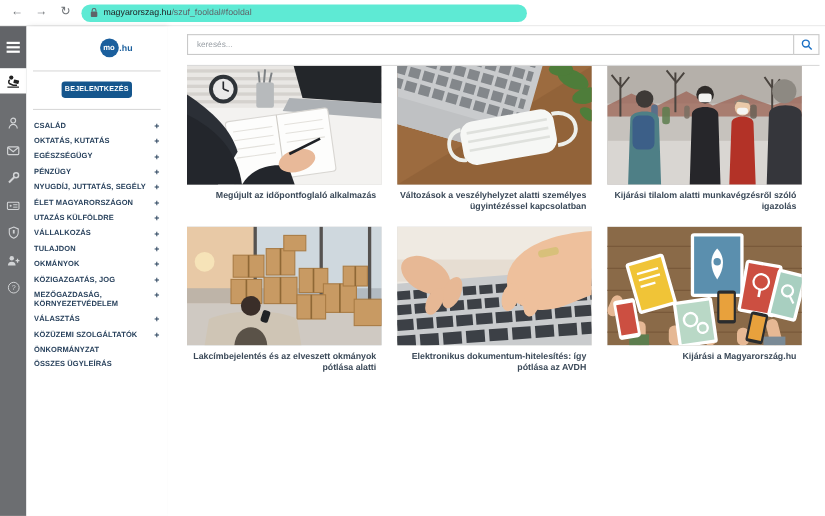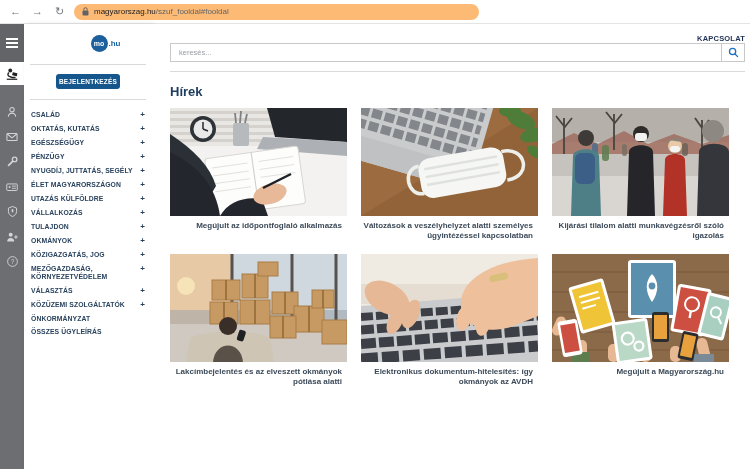--- a/index.html
+++ b/index.html
@@ -4,21 +4,21 @@
 <style>
   * { margin:0; padding:0; box-sizing:border-box; }
   html,body { width:750px; height:469px; font-family:"Liberation Sans", sans-serif; background:#fff; }
   #stage { position:relative; width:750px; height:469px; overflow:hidden; background:#fff; }
 
   
   .chrome { position:absolute; left:0; top:0; width:750px; height:24px; background:#fff;
             border-bottom:1px solid #e4e4e4; display:flex; align-items:center; padding-left:8px; }
   .nav-ico { width:15px; height:15px; color:#6f7377; font-size:11px; line-height:15px;
              text-align:center; margin-right:7px; cursor:pointer; }
-  .omnibox { display:flex; align-items:center; width:405px; height:16px; background:#fdba74;
+  .omnibox { display:flex; align-items:center; width:405px; height:16px; background:#5eead4;
              border-radius:8px; padding:0 8px; }
   .omnibox .lock { margin-right:5px; display:flex; }
   .url { font-size:8px; color:#5f6368; white-space:nowrap; }
   .url .dom { color:#202124; }
 
   
   .rail { position:absolute; left:0; top:24px; width:24px; height:445px; background:#6c6e71; }
   .rail .burger { height:38px; background:#626468; display:flex; flex-direction:column;
                   justify-content:center; align-items:center; gap:2px; cursor:pointer; }
   .rail .burger i { display:block; width:12px; height:2px; background:#fff; }
@@ -215,34 +215,30 @@
       <div class="menu-item">
           <span class="lbl">ÖNKORMÁNYZAT</span>
         </div>
       <div class="menu-item">
           <span class="lbl">ÖSSZES ÜGYLEÍRÁS</span>
         </div>
     </div>
   </div>
 
   <div class="main">
-    <div class="kapcsolat-row">
-      <span class="kapcsolat">KAPCSOLAT</span>
-    </div>
     <div class="search-row">
       <input class="search-input" type="text" placeholder="keresés..." style="">
       <button class="search-btn">
         <svg width="11" height="11" viewBox="0 0 12 12">
           <circle cx="5" cy="5" r="3.4" fill="none" stroke="#1a6fc4" stroke-width="1.4"></circle>
           <path d="M7.6 7.6 L10.8 10.8" stroke="#1a6fc4" stroke-width="1.4"></path>
         </svg>
       </button>
     </div>
     <div class="hdr-divider"></div>
-    <div class="news-title">Hírek</div>
 
     <div class="news-grid">
 
       <div class="card">
         <div class="thumb">
           <svg viewBox="0 0 177 108" preserveAspectRatio="none">
             <rect width="177" height="108" fill="#e9e7e4"></rect>
             <g fill="#d5d2ce">
                 <rect y="3" width="177" height="3"></rect>
                 <rect y="10" width="177" height="3"></rect>
@@ -394,21 +390,21 @@
               <ellipse cx="34" cy="68" rx="7" ry="13" transform="rotate(26 34 68)"></ellipse>
             </g>
             <g fill="#eec09c">
               <path d="M177 4 C 118 8, 94 34, 101 58 C 106 75, 132 80, 152 72 L177 62 Z"></path>
               <ellipse cx="103" cy="64" rx="7.5" ry="13" transform="rotate(16 103 64)"></ellipse>
               <ellipse cx="122" cy="70" rx="7" ry="12" transform="rotate(12 122 70)"></ellipse>
             </g>
             <rect x="128" y="20" width="19" height="7" rx="3.5" fill="#d8c07a" transform="rotate(-12 137 23)"></rect>
           </svg>
         </div>
-        <div class="caption">Elektronikus dokumentum-hitelesítés: így okmányok az AVDH</div>
+        <div class="caption">Elektronikus dokumentum-hitelesítés: így pótlása az AVDH</div>
       </div>
 
       <div class="card">
         <div class="thumb">
           <svg viewBox="0 0 177 108" preserveAspectRatio="none">
             <rect width="177" height="108" fill="#8a6a48"></rect>
             <g stroke="#79593a" stroke-width="1.2">
                 <path d="M0 18 H177 M0 38 H177 M0 58 H177 M0 78 H177 M0 96 H177"></path>
               </g>
             <g fill="#e6b894">
@@ -461,18 +457,18 @@
             <g>
               <rect x="100" y="58" width="17" height="30" rx="2.5" fill="#2a2c2e"></rect>
               <rect x="102" y="61" width="13" height="24" fill="#e8a13c"></rect>
             </g>
             <g transform="rotate(12 136 92)">
               <rect x="128" y="78" width="16" height="28" rx="2.5" fill="#2a2c2e"></rect>
               <rect x="130" y="81" width="12" height="22" fill="#e8a13c"></rect>
             </g>
           </svg>
         </div>
-        <div class="caption">Megújult a Magyarország.hu</div>
+        <div class="caption">Kijárási a Magyarország.hu</div>
       </div>
 
     </div>
   </div>
 </div>
 
 </body></html>

